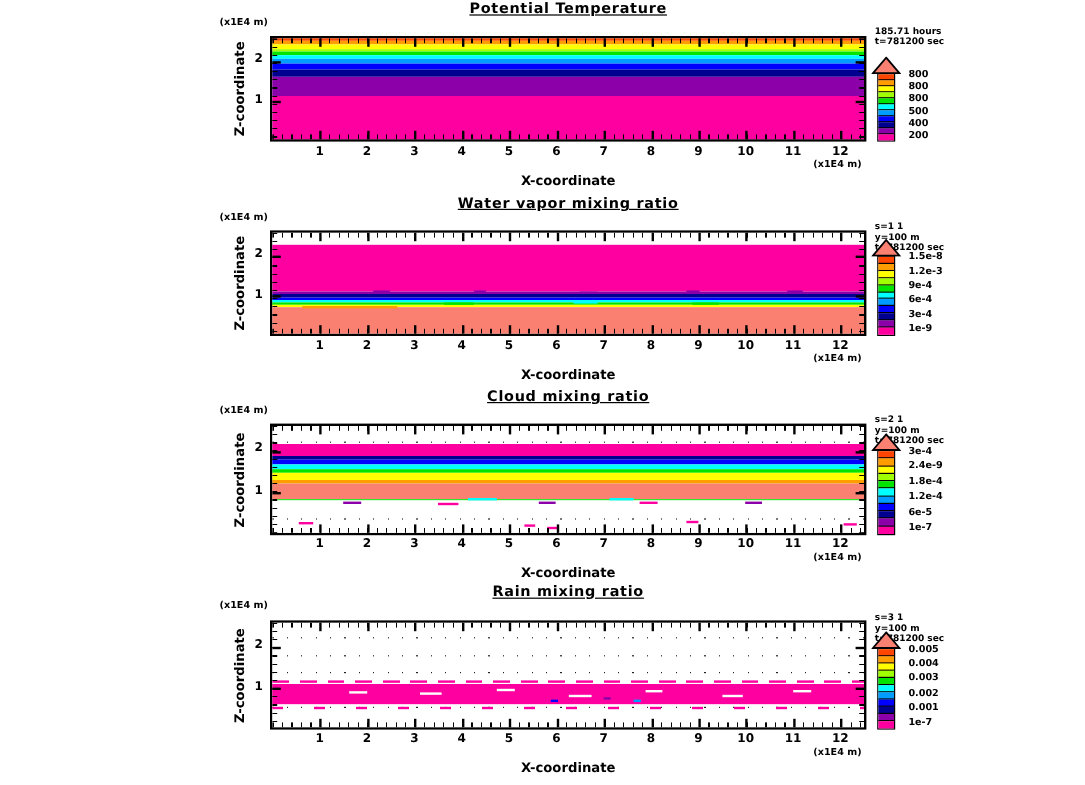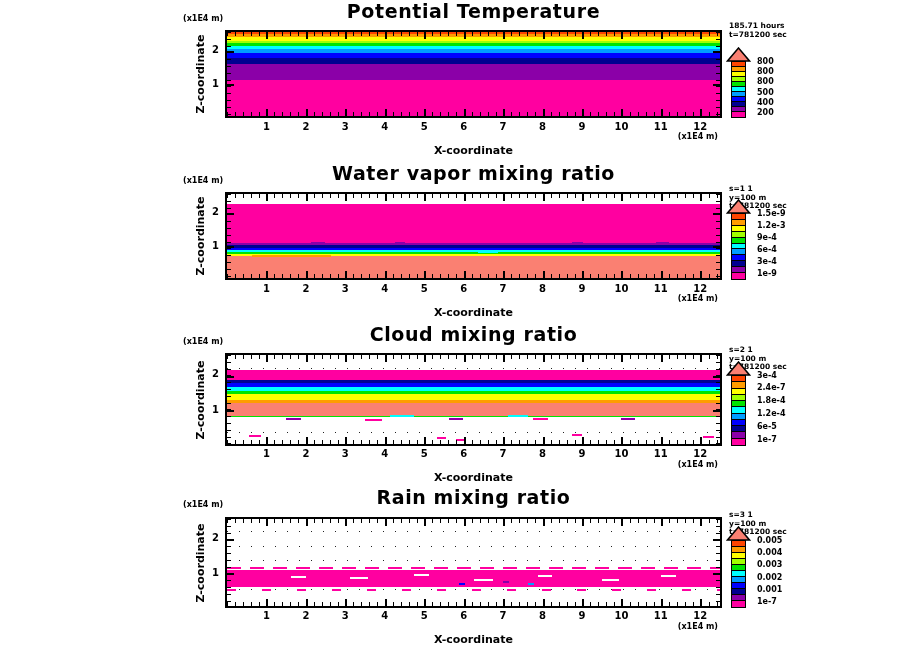--- a/index.html
+++ b/index.html
@@ -1,19 +1,19 @@
 <!DOCTYPE html>
 <html><head>
 <meta charset="utf-8">
 <style>
   html,body{margin:0;padding:0;background:#fff;}
   .fig{position:relative;width:904px;height:654px;background:#ffffff;overflow:hidden;
        font-family:"DejaVu Sans",sans-serif;color:#000;}
   .title{position:absolute;left:225px;width:497px;text-align:center;margin:0;
-         font-size:19px;font-weight:bold;letter-spacing:.6px;}
+         font-size:12px;font-weight:bold;letter-spacing:.6px;text-decoration:underline;}
   .yunit{position:absolute;left:183px;font-size:8px;font-weight:bold;white-space:nowrap;}
   .ylabel{position:absolute;left:200px;font-size:11px;font-weight:bold;white-space:nowrap;
           transform:translate(-50%,-50%) rotate(-90deg);}
   .plot{position:absolute;left:225px;width:493px;border:2px solid #000;background:#fff;}
   .band{position:absolute;left:0;width:100%;}
   .gridrow{position:absolute;left:0;right:0;height:1px;
            background:repeating-linear-gradient(90deg,#222 0 1px,transparent 1px 12px);}
   .dashrow{position:absolute;left:0;right:0;}
   .speckle{position:absolute;height:2px;}
   .tick-top{position:absolute;top:0;left:0;right:0;height:4px;
@@ -424,30 +424,30 @@
 <div class="ytick" style="top: 44.3077px;">2</div>
     <div class="ytick" style="top: 78.1538px;">1</div>
     <div class="cb-label" style="top: 56.5px;">800</div>
     <div class="cb-label" style="top: 66.8636px;">800</div>
     <div class="cb-label" style="top: 77.2273px;">800</div>
     <div class="cb-label" style="top: 87.5909px;">500</div>
     <div class="cb-label" style="top: 97.9545px;">400</div>
     <div class="cb-label" style="top: 108.318px;">200</div>
     <div class="ytick" style="top: 206.308px;">2</div>
     <div class="ytick" style="top: 240.154px;">1</div>
-    <div class="cb-label" style="top: 208.5px;">1.5e-9</div>
+    <div class="cb-label" style="top: 208.5px;">1.5e-8</div>
     <div class="cb-label" style="top: 220.682px;">1.2e-3</div>
     <div class="cb-label" style="top: 232.864px;">9e-4</div>
     <div class="cb-label" style="top: 245.045px;">6e-4</div>
     <div class="cb-label" style="top: 257.227px;">3e-4</div>
     <div class="cb-label" style="top: 269.409px;">1e-9</div>
     <div class="ytick" style="top: 368.462px;">2</div>
     <div class="ytick" style="top: 404.231px;">1</div>
     <div class="cb-label" style="top: 370.5px;">3e-4</div>
-    <div class="cb-label" style="top: 383.409px;">2.4e-7</div>
+    <div class="cb-label" style="top: 383.409px;">2.4e-9</div>
     <div class="cb-label" style="top: 396.318px;">1.8e-4</div>
     <div class="cb-label" style="top: 409.227px;">1.2e-4</div>
     <div class="cb-label" style="top: 422.136px;">6e-5</div>
     <div class="cb-label" style="top: 435.045px;">1e-7</div>
     <div class="ytick" style="top: 532px;">2</div>
     <div class="ytick" style="top: 567px;">1</div>
     <div class="cb-label" style="top: 535.5px;">0.005</div>
     <div class="cb-label" style="top: 547.864px;">0.004</div>
     <div class="cb-label" style="top: 560.227px;">0.003</div>
     <div class="cb-label" style="top: 572.591px;">0.002</div>

